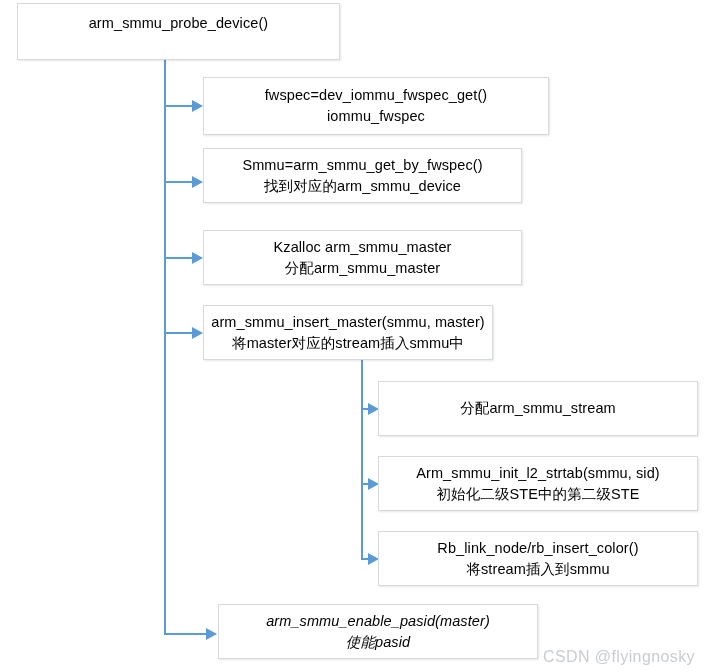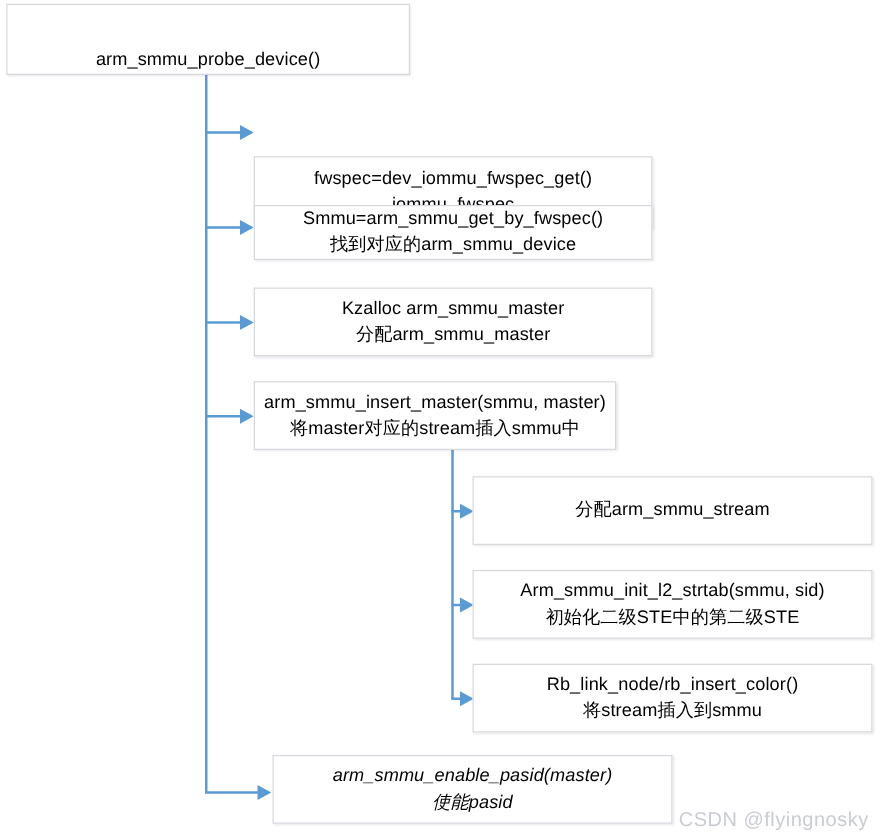--- a/index.html
+++ b/index.html
@@ -34,22 +34,23 @@
     line-height: 1.42;
     letter-spacing: 0.1px;
   }
   .node .line {
     display: block;
     white-space: nowrap;
   }
 
   
   .node.root {
-    justify-content: flex-end;
+    justify-content: flex-start;
     padding-top: 9px;
+    margin-left: 12px;
   }
   
   .node.body {
     justify-content: center;
   }
 
   
   .vline {
     position: absolute;
     width: 2px;
@@ -112,26 +113,26 @@
   <div class="hline" style="left:361px; top:483px; width:10px;"></div>
   <div class="arrowhead" style="left:368px; top:478px;"></div>
 
   <div class="hline" style="left:361px; top:558px; width:10px;"></div>
   <div class="arrowhead" style="left:368px; top:553px;"></div>
 
   <div class="node root" style="left:5px; top:3px; width:323px; height:57px;">
     <span class="line">arm_smmu_probe_device()</span>
   </div>
 
-  <div class="node body" style="left:203px; top:77px; width:319px; height:58px;margin-top:48px;">
+  <div class="node body" style="left:203px; top:77px; width:346px; height:58px;">
     <span class="line">fwspec=dev_iommu_fwspec_get()</span>
     <span class="line">iommu_fwspec</span>
   </div>
 
-  <div class="node body" style="left:203px; top:164px; width:319px; height:44px;">
+  <div class="node body" style="left:203px; top:148px; width:319px; height:55px;">
     <span class="line">Smmu=arm_smmu_get_by_fwspec()</span>
     <span class="line">找到对应的arm_smmu_device</span>
   </div>
 
   <div class="node body" style="left:203px; top:230px; width:319px; height:55px;">
     <span class="line">Kzalloc arm_smmu_master</span>
     <span class="line">分配arm_smmu_master</span>
   </div>
 
   <div class="node body" style="left:203px; top:305px; width:290px; height:55px;">

